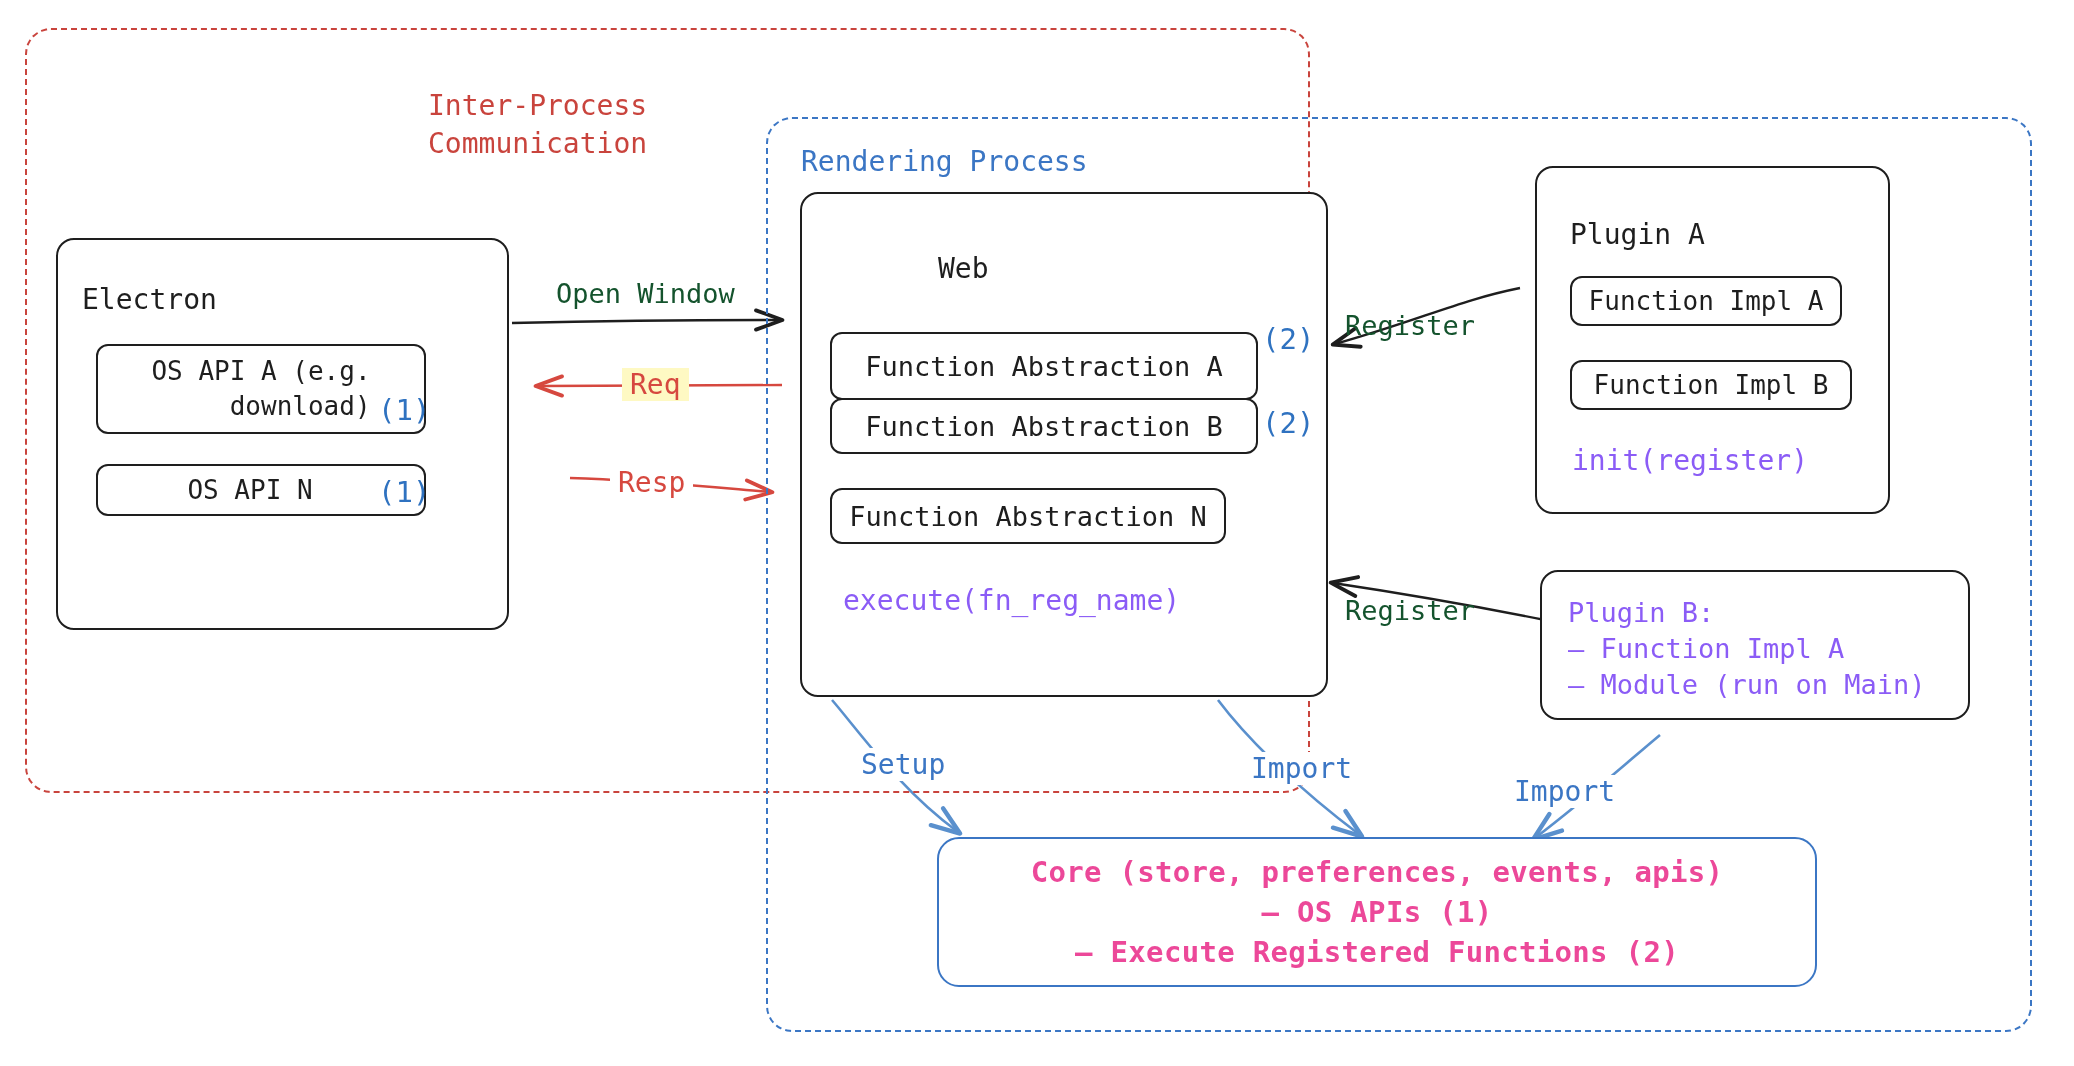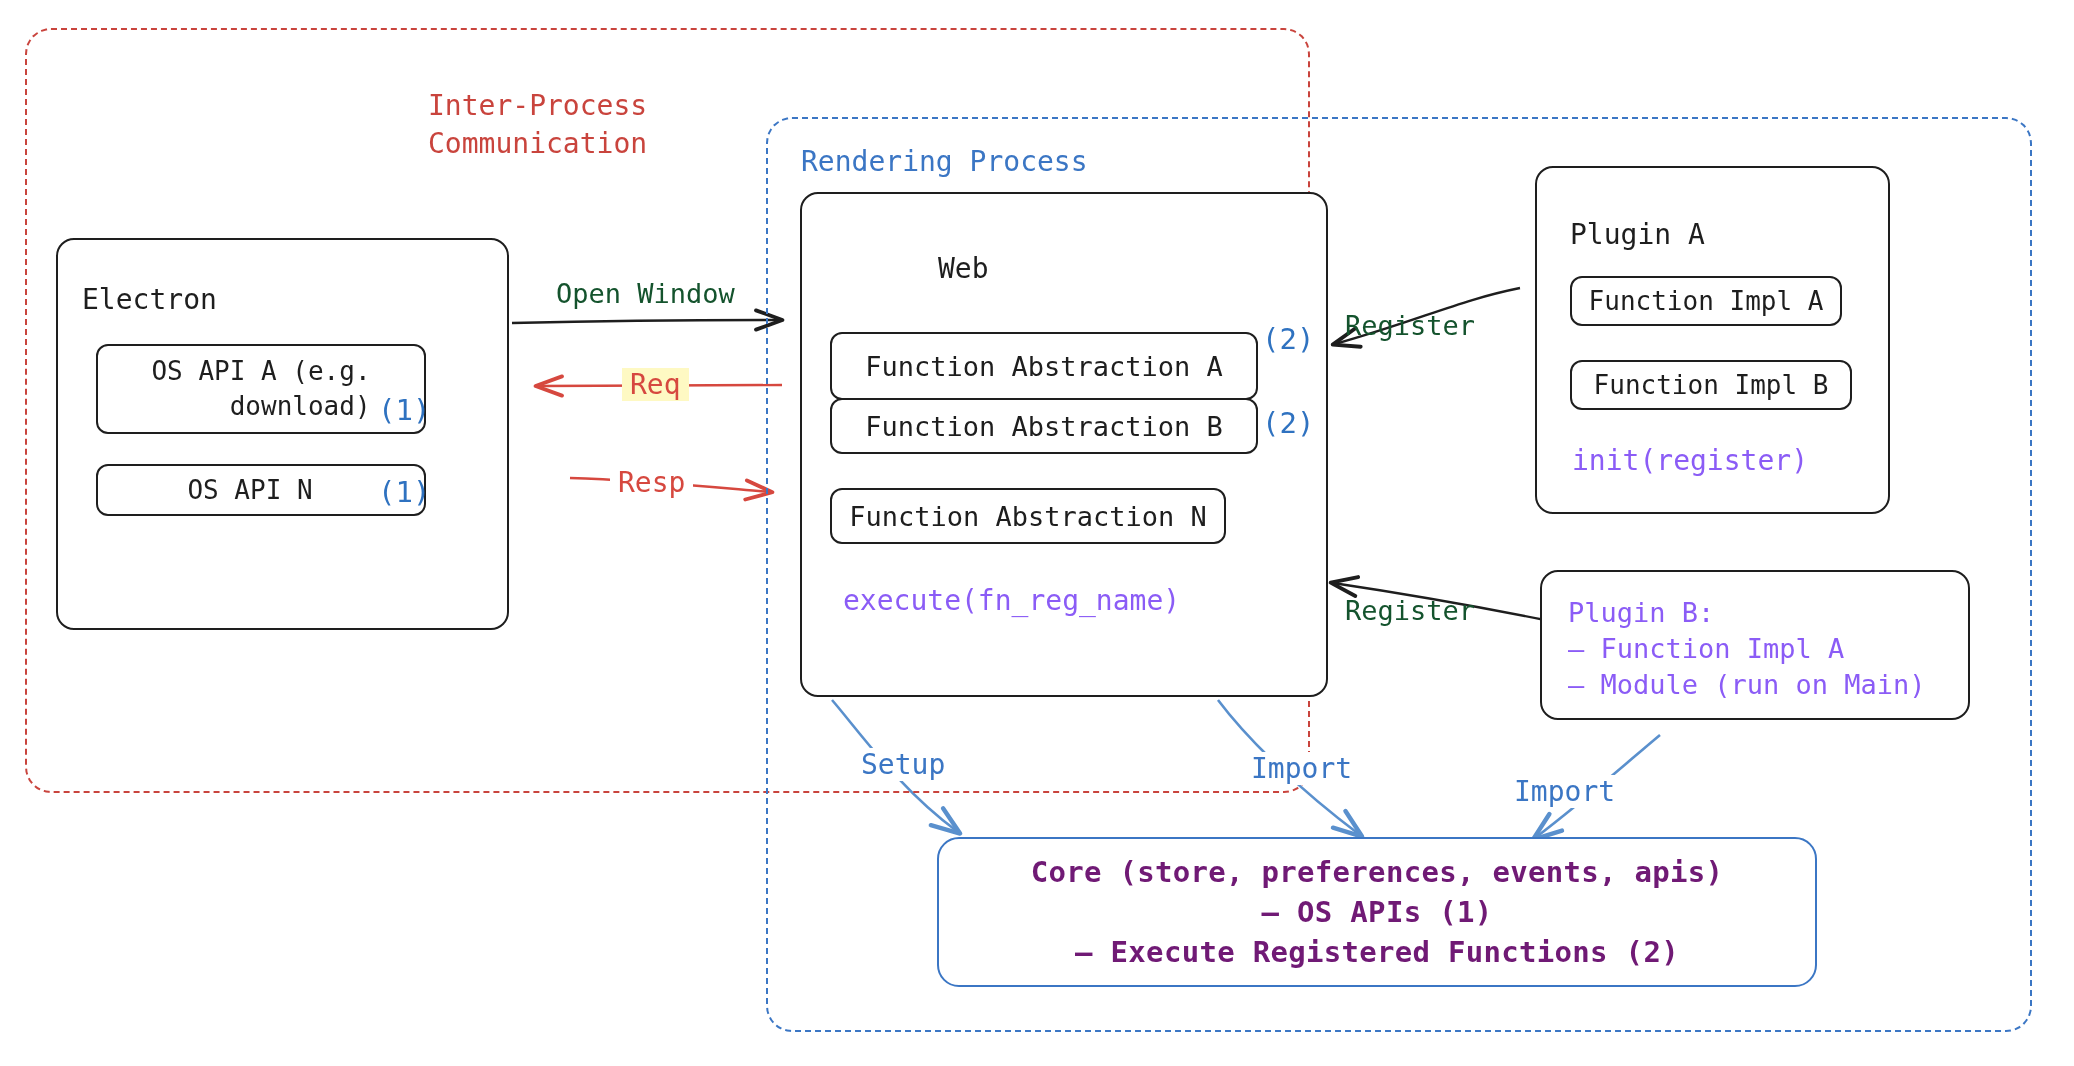--- a/index.html
+++ b/index.html
@@ -101,21 +101,21 @@
   .arrow-label-red {
     color: #d6483f;
     font-size: 28px;
   }
   .arrow-label-blue {
     color: #3b76c4;
     font-size: 28px;
   }
   .core-text {
     position: absolute;
-    color: #701a75;
+    color: #ec4899;
     font-size: 29px;
     line-height: 1.38;
     text-align: center;
     white-space: pre;
     font-weight: 600;
     letter-spacing: 0.3px;
   }
   .core-box {
     position: absolute;
     box-sizing: border-box;

